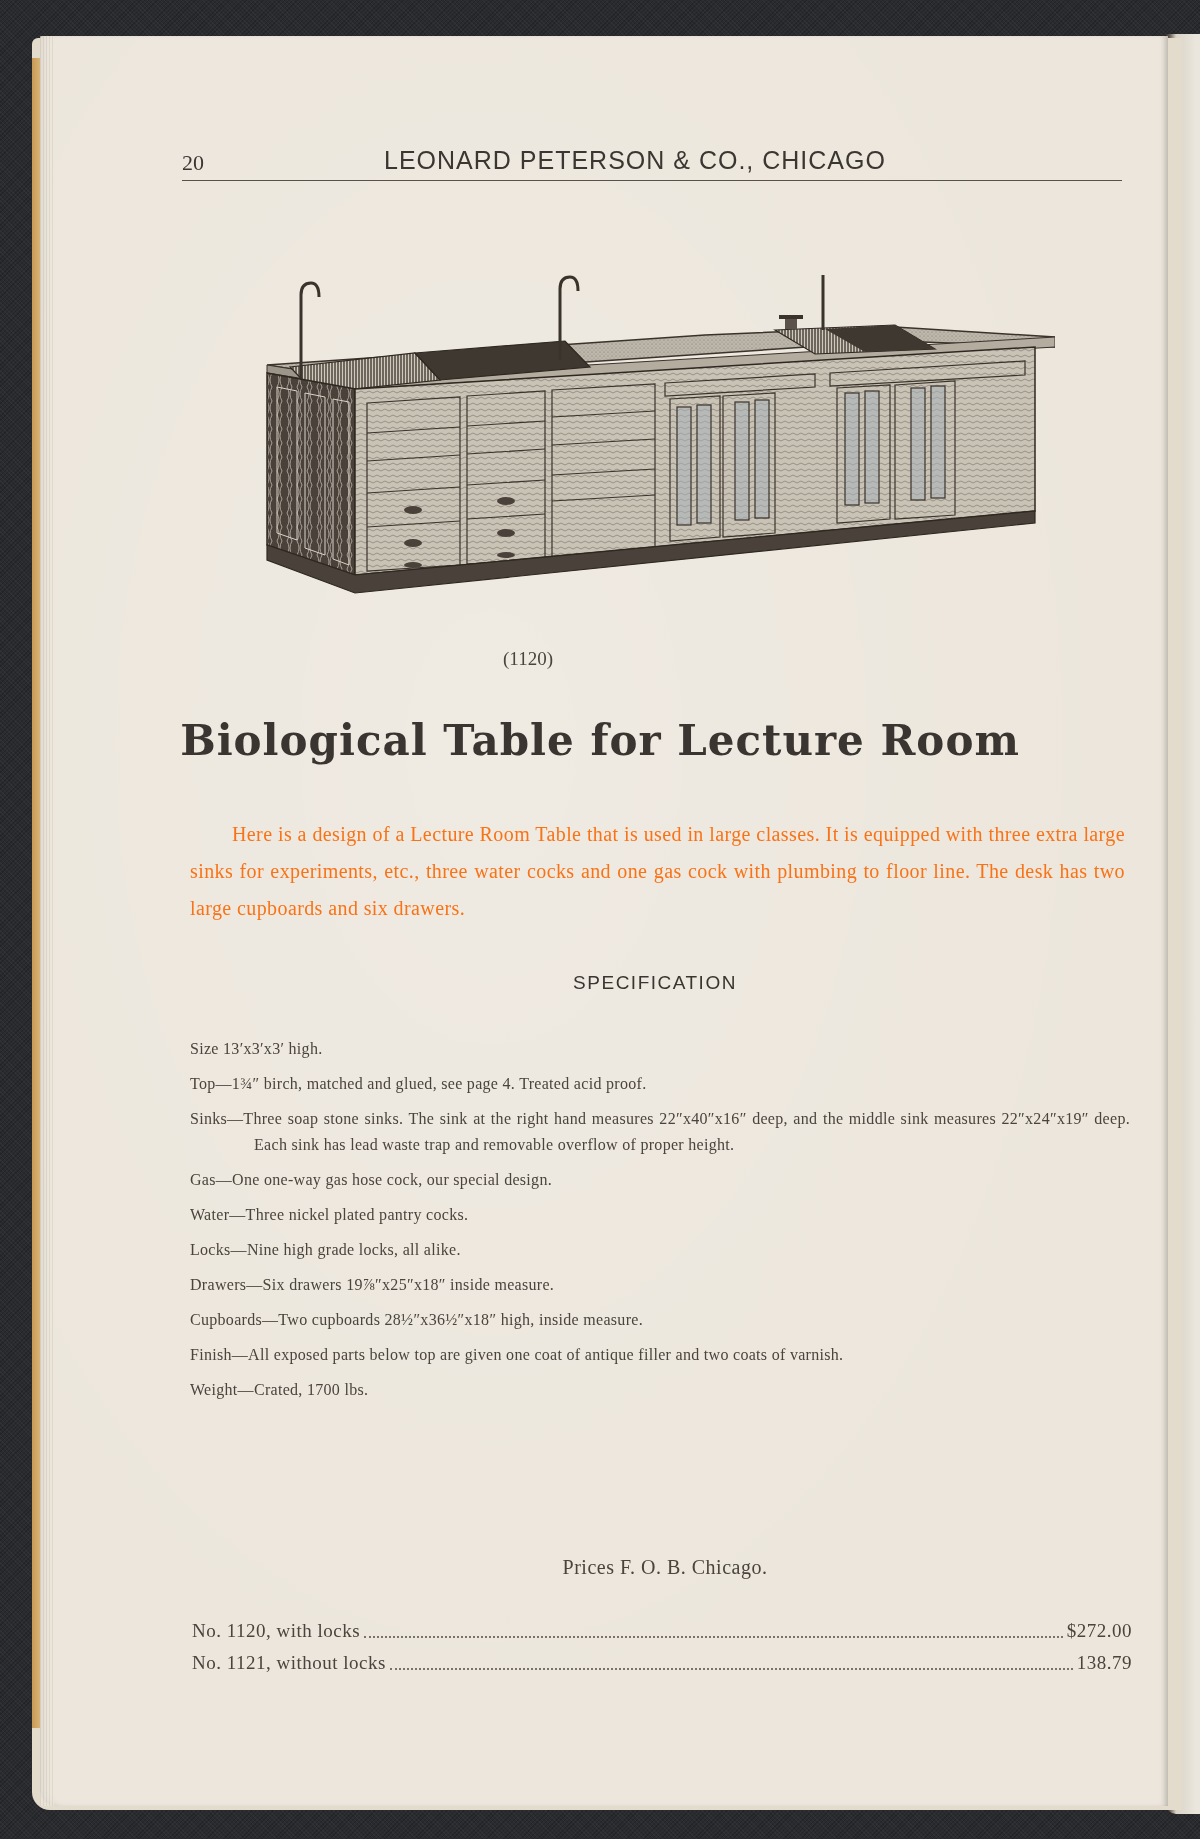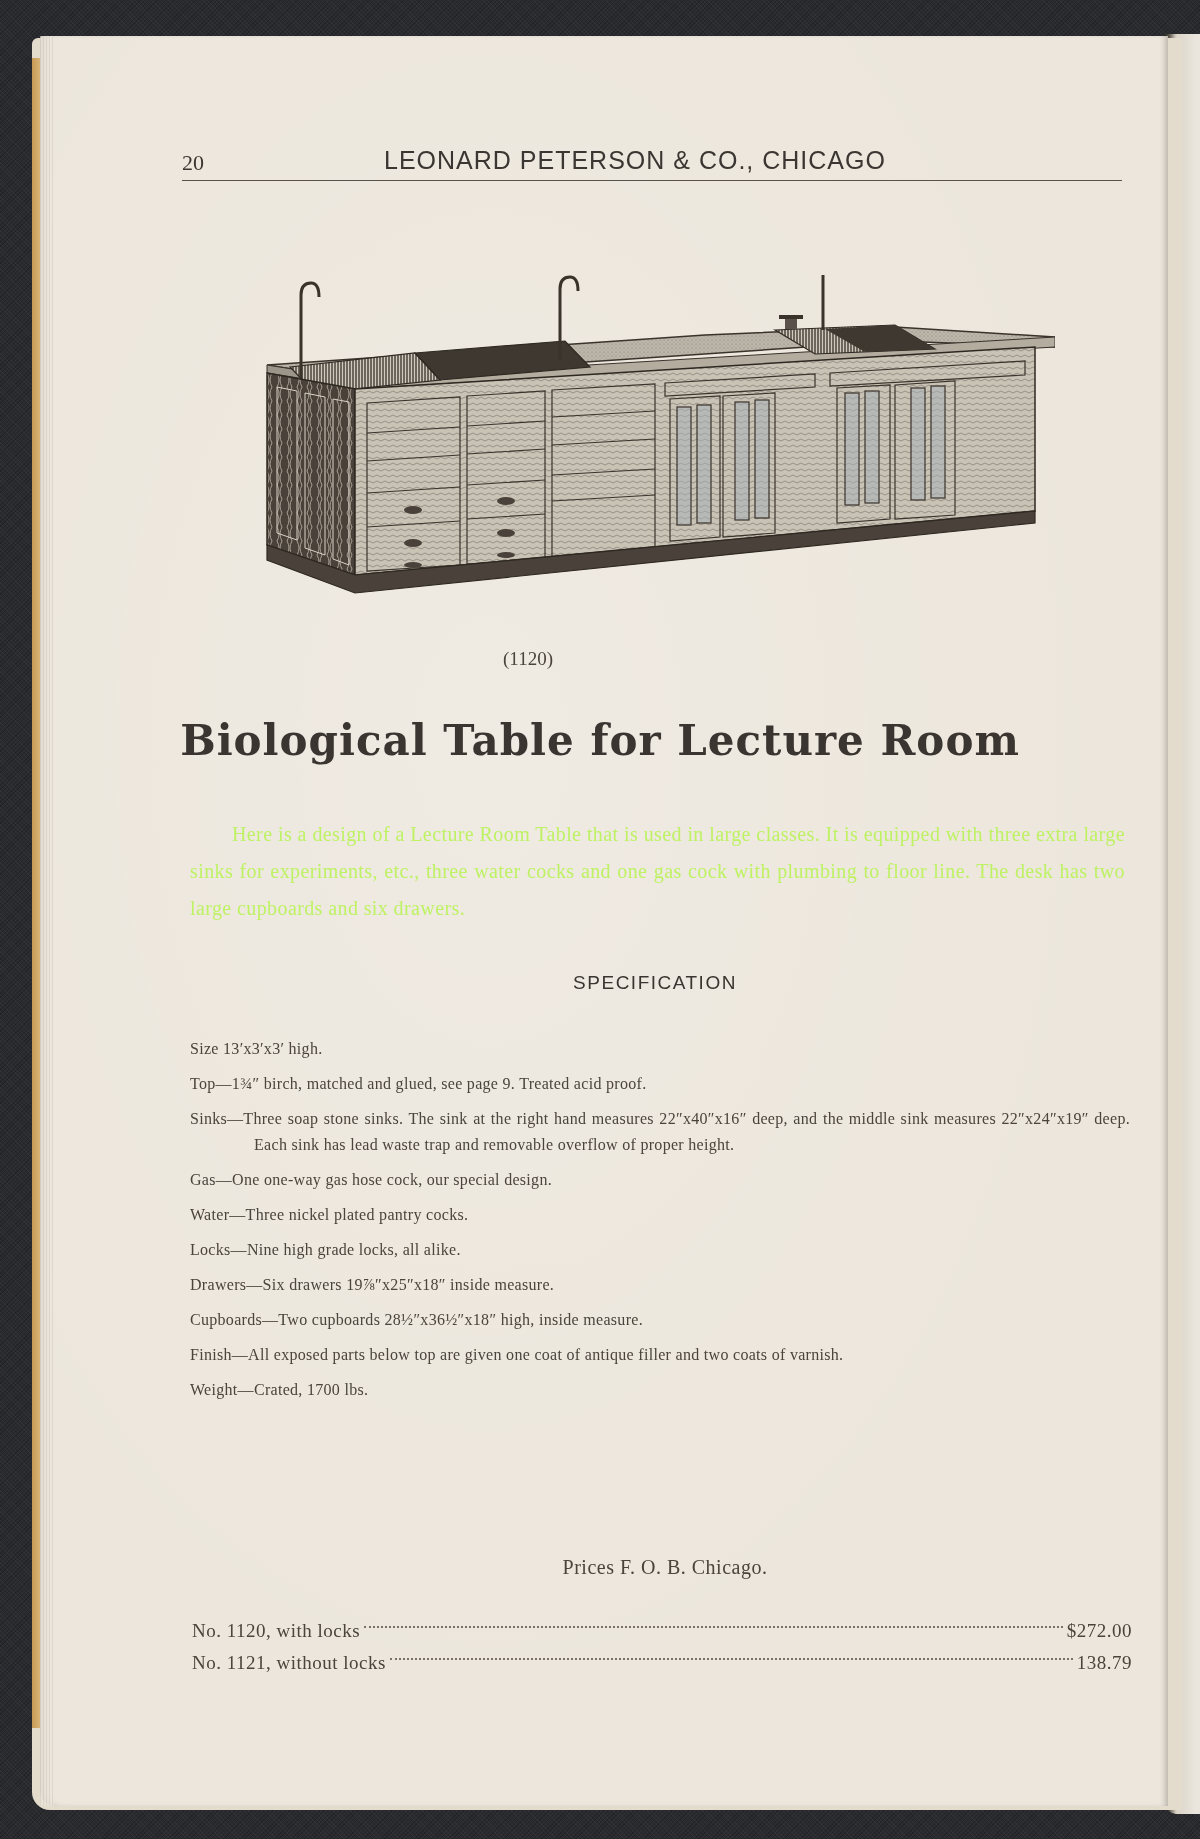--- a/index.html
+++ b/index.html
@@ -59,40 +59,40 @@
     position: absolute; left: 0; width: 1056px; top: 648px; text-align: center;
     font-size: 19px; color: #4a443d;
   }
   .title {
     position: absolute; left: 0; width: 1200px; top: 716px; text-align: center;
     font-family: "DejaVu Serif", serif; font-weight: bold; font-size: 42px;
     color: #3a3530; letter-spacing: 1px;
   }
   .intro {
     position: absolute; left: 190px; top: 816px; width: 935px;
-    font-size: 20px; line-height: 37px; color: #bef264;
+    font-size: 20px; line-height: 37px; color: #f97316;
     text-align: justify; text-indent: 42px; letter-spacing: 0.4px;
   }
   .spec-heading {
     position: absolute; left: 0; width: 1310px; top: 972px; text-align: center;
     font-family: "Liberation Sans", "DejaVu Sans", sans-serif; font-size: 19px;
     letter-spacing: 1.5px; color: #3a3530;
   }
   .spec-list { position: absolute; left: 190px; top: 1036px; width: 940px; margin: 0; padding: 0; list-style: none; }
   .spec-item {
     font-size: 16px; line-height: 26px; color: #4a443d; letter-spacing: 0.3px;
     padding-left: 64px; text-indent: -64px; margin-bottom: 9px; text-align: justify;
   }
   .prices-heading {
     position: absolute; left: 0; width: 1330px; top: 1556px; text-align: center;
     font-size: 20px; color: #4a443d; letter-spacing: 0.5px;
   }
   .price-list { position: absolute; left: 192px; top: 1620px; width: 940px; }
   .price-row {
-    display: flex; align-items: center; font-size: 19px; color: #4a443d;
+    display: flex; align-items: flex-end; font-size: 19px; color: #4a443d;
     letter-spacing: 0.5px; margin-bottom: 10px;
   }
   .price-label { white-space: nowrap; }
   .leader {
     flex: 1; overflow: hidden; white-space: nowrap; margin: 0 4px;
     border-bottom: 2px dotted #7a7168; height: 0; transform: translateY(-4px);
   }
   .price-value { white-space: nowrap; }
 </style>
 </head>
@@ -205,21 +205,21 @@
 <div class="caption">(1120)</div>
 
 <h1 class="title" style="margin:0;">Biological Table for Lecture Room</h1>
 
 <p class="intro" style="margin:0;">Here is a design of a Lecture Room Table that is used in large classes. It is equipped with three extra large sinks for experiments, etc., three water cocks and one gas cock with plumbing to floor line. The desk has two large cupboards and six drawers.</p>
 
 <div class="spec-heading">SPECIFICATION</div>
 
 <ul class="spec-list">
   <li class="spec-item">Size 13′x3′x3′ high.</li>
-  <li class="spec-item">Top—1¾″ birch, matched and glued, see page 9. Treated acid proof.</li>
+  <li class="spec-item">Top—1¾″ birch, matched and glued, see page 4. Treated acid proof.</li>
   <li class="spec-item">Sinks—Three soap stone sinks. The sink at the right hand measures 22″x40″x16″ deep, and the middle sink measures 22″x24″x19″ deep. Each sink has lead waste trap and removable overflow of proper height.</li>
   <li class="spec-item">Gas—One one-way gas hose cock, our special design.</li>
   <li class="spec-item">Water—Three nickel plated pantry cocks.</li>
   <li class="spec-item">Locks—Nine high grade locks, all alike.</li>
   <li class="spec-item">Drawers—Six drawers 19⅞″x25″x18″ inside measure.</li>
   <li class="spec-item">Cupboards—Two cupboards 28½″x36½″x18″ high, inside measure.</li>
   <li class="spec-item">Finish—All exposed parts below top are given one coat of antique filler and two coats of varnish.</li>
   <li class="spec-item">Weight—Crated, 1700 lbs.</li>
 </ul>
 

